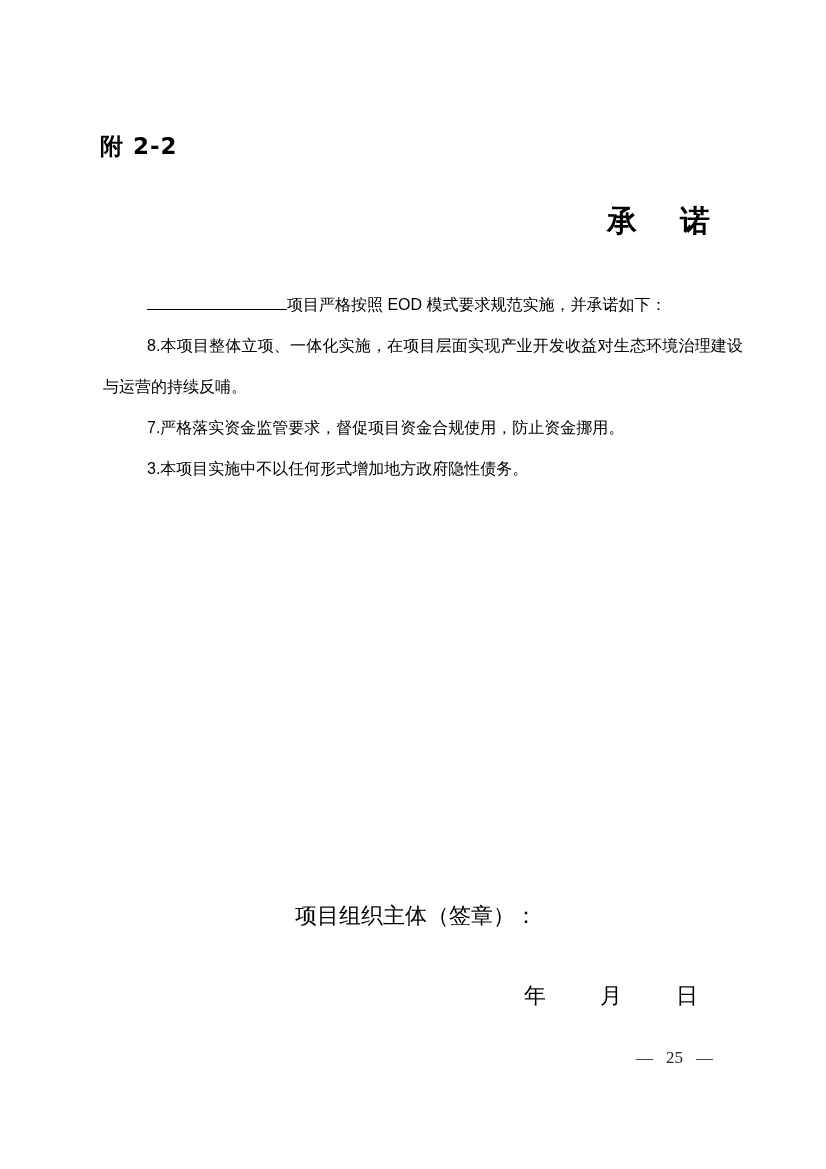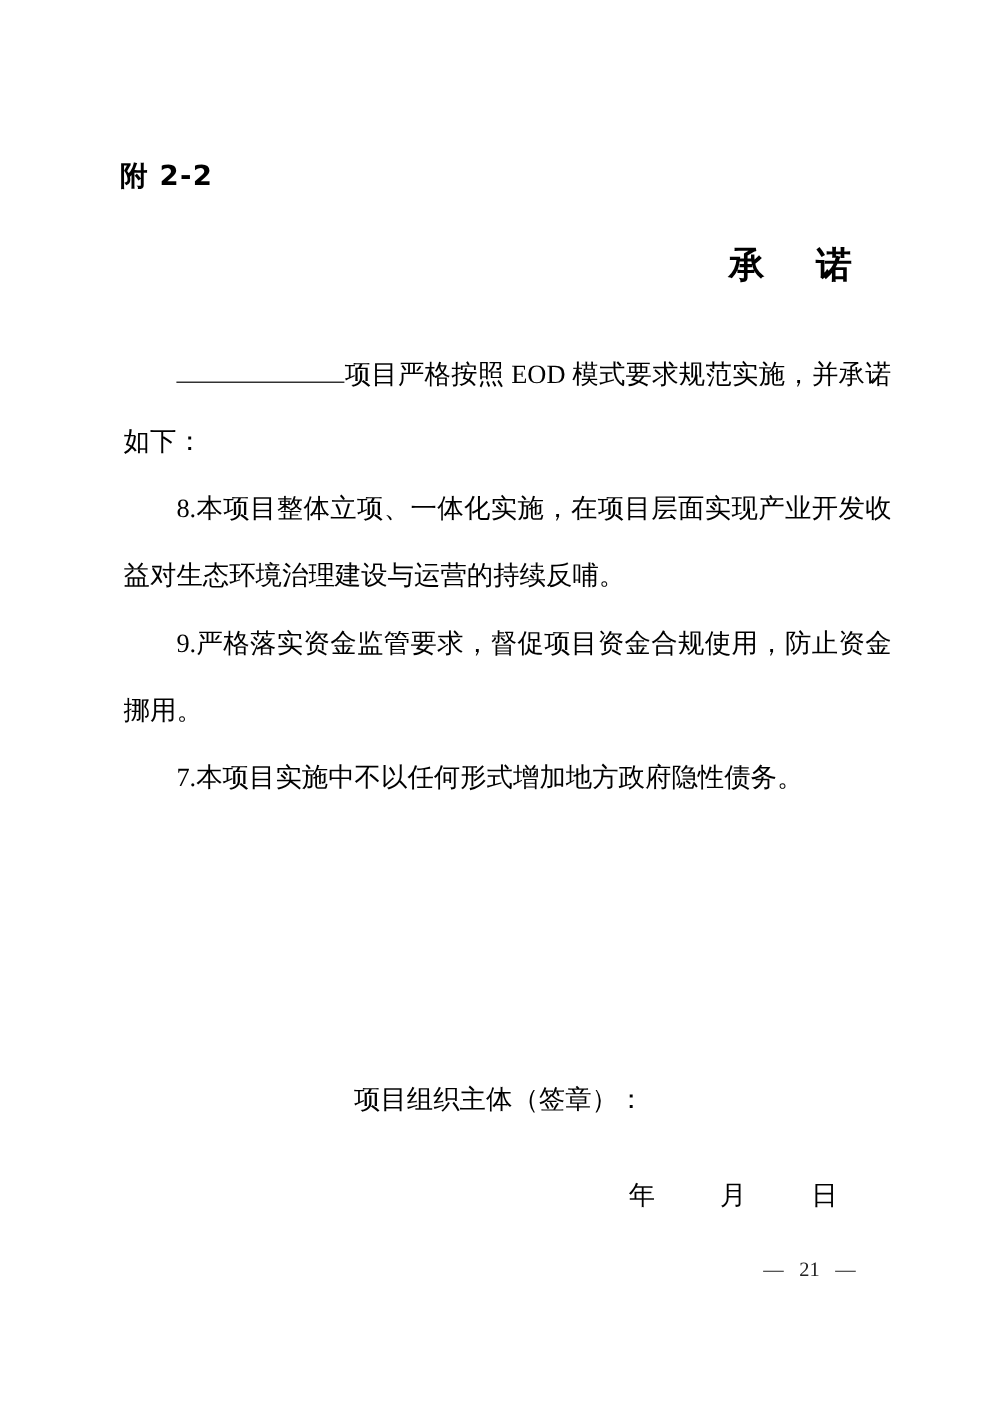--- a/index.html
+++ b/index.html
@@ -36,23 +36,23 @@
     font-size: 30px;
     letter-spacing: 43px;
     text-indent: 43px;
     white-space: nowrap;
   }
   .doc-body {
     position: absolute;
     left: 103px;
     top: 284px;
     width: 640px;
-    font-family: Liberation Serif, serif;
-    font-size: 22px;
-    line-height: 56px;
+    font-family: Liberation Sans, sans-serif;
+    font-size: 16px;
+    line-height: 41px;
     text-align: justify;
   }
   .doc-body p {
     margin: 0;
     padding: 0;
     text-indent: 44px;
   }
   .blank-line {
     display: inline-block;
     width: 140px;
@@ -95,31 +95,31 @@
 
 <div class="page">
 
   <div class="attachment-label">附 2-2</div>
 
   <div class="doc-title">承诺函</div>
 
   <div class="doc-body">
     <p><span class="blank-line"></span><span>项目严格按照 EOD 模式要求规范实施，并承诺如下：</span></p>
     <p>8.本项目整体立项、一体化实施，在项目层面实现产业开发收益对生态环境治理建设与运营的持续反哺。</p>
-    <p>9.严格落实资金监管要求，督促项目资金合规使用，防止资金挪用。</p>
-    <p>7.本项目实施中不以任何形式增加地方政府隐性债务。</p>
+    <p>7.严格落实资金监管要求，督促项目资金合规使用，防止资金挪用。</p>
+    <p>3.本项目实施中不以任何形式增加地方政府隐性债务。</p>
   </div>
 
   <div class="signature-line">项目组织主体（签章）：</div>
 
   <div class="date-line">
     <span>年</span>
     <span>月</span>
     <span>日</span>
   </div>
 
   <div class="page-footer">
     <span>—</span>
-    <span>21</span>
+    <span>25</span>
     <span>—</span>
   </div>
 
 </div>
 
 </body></html>

